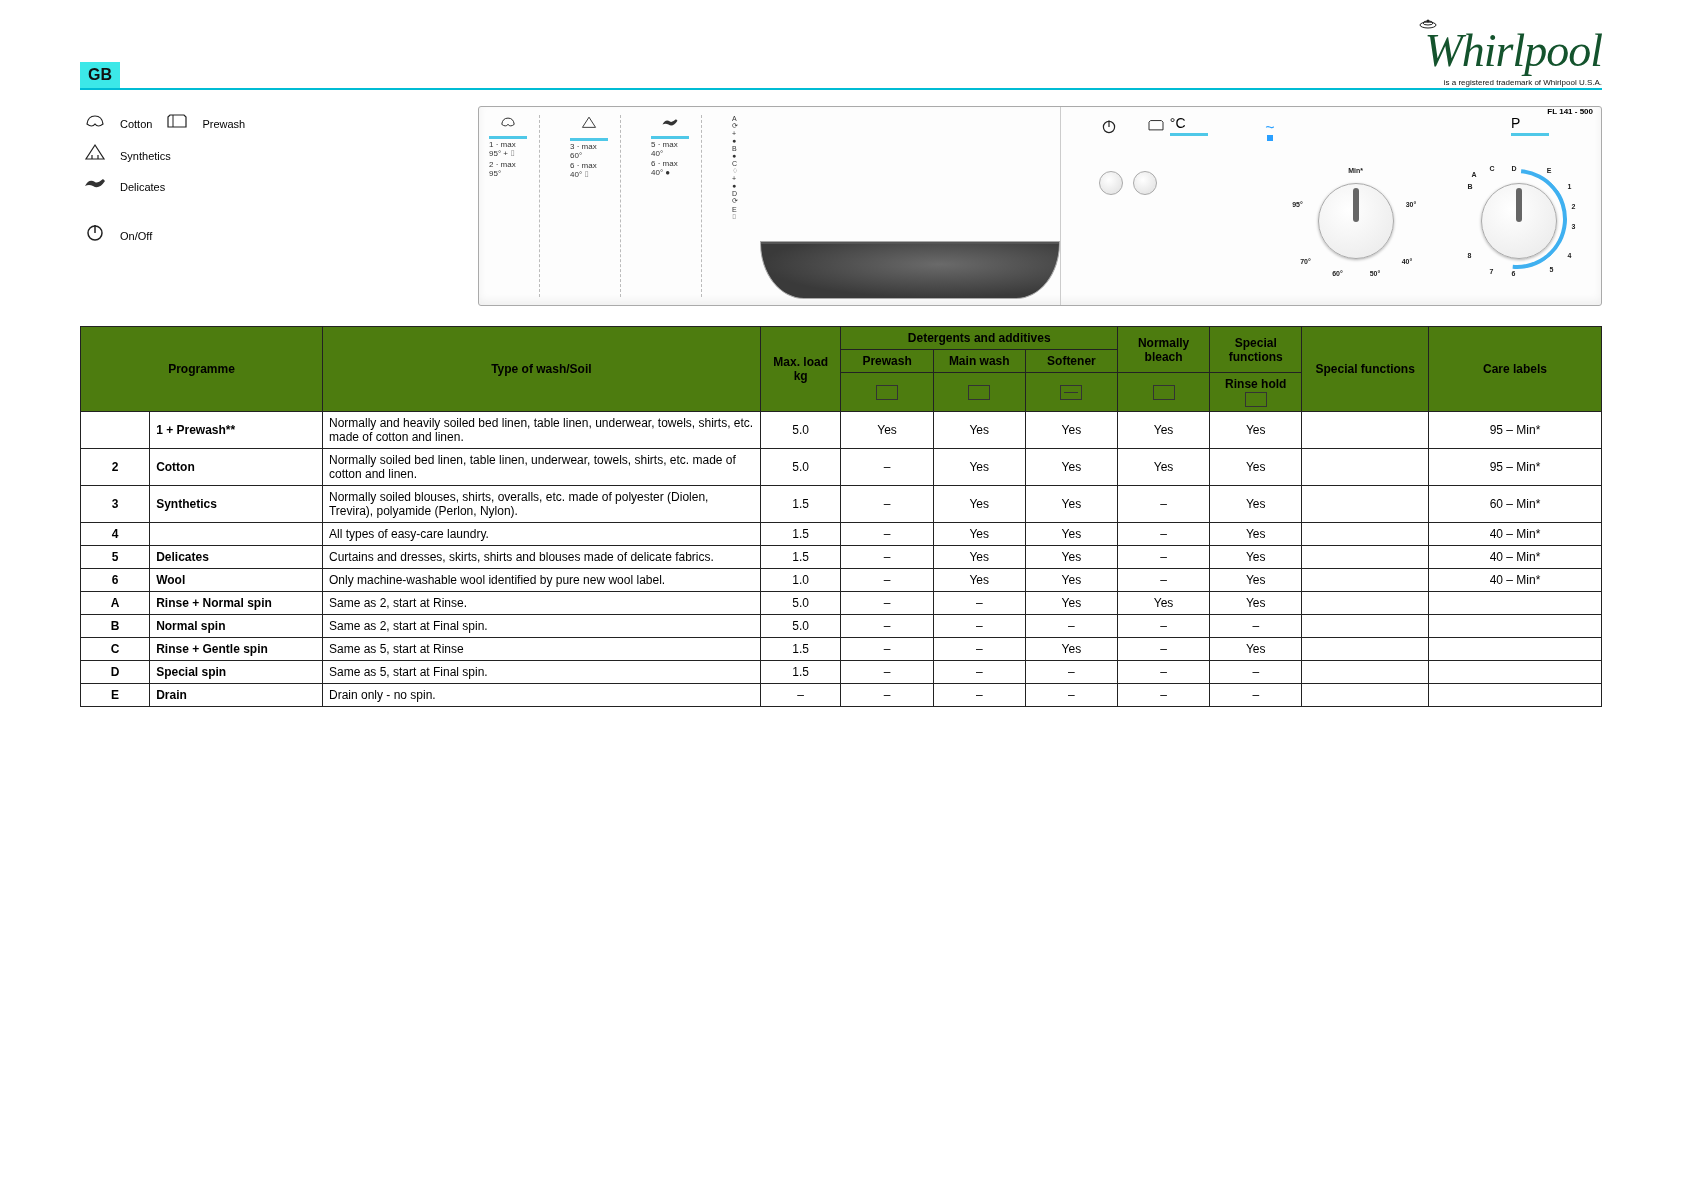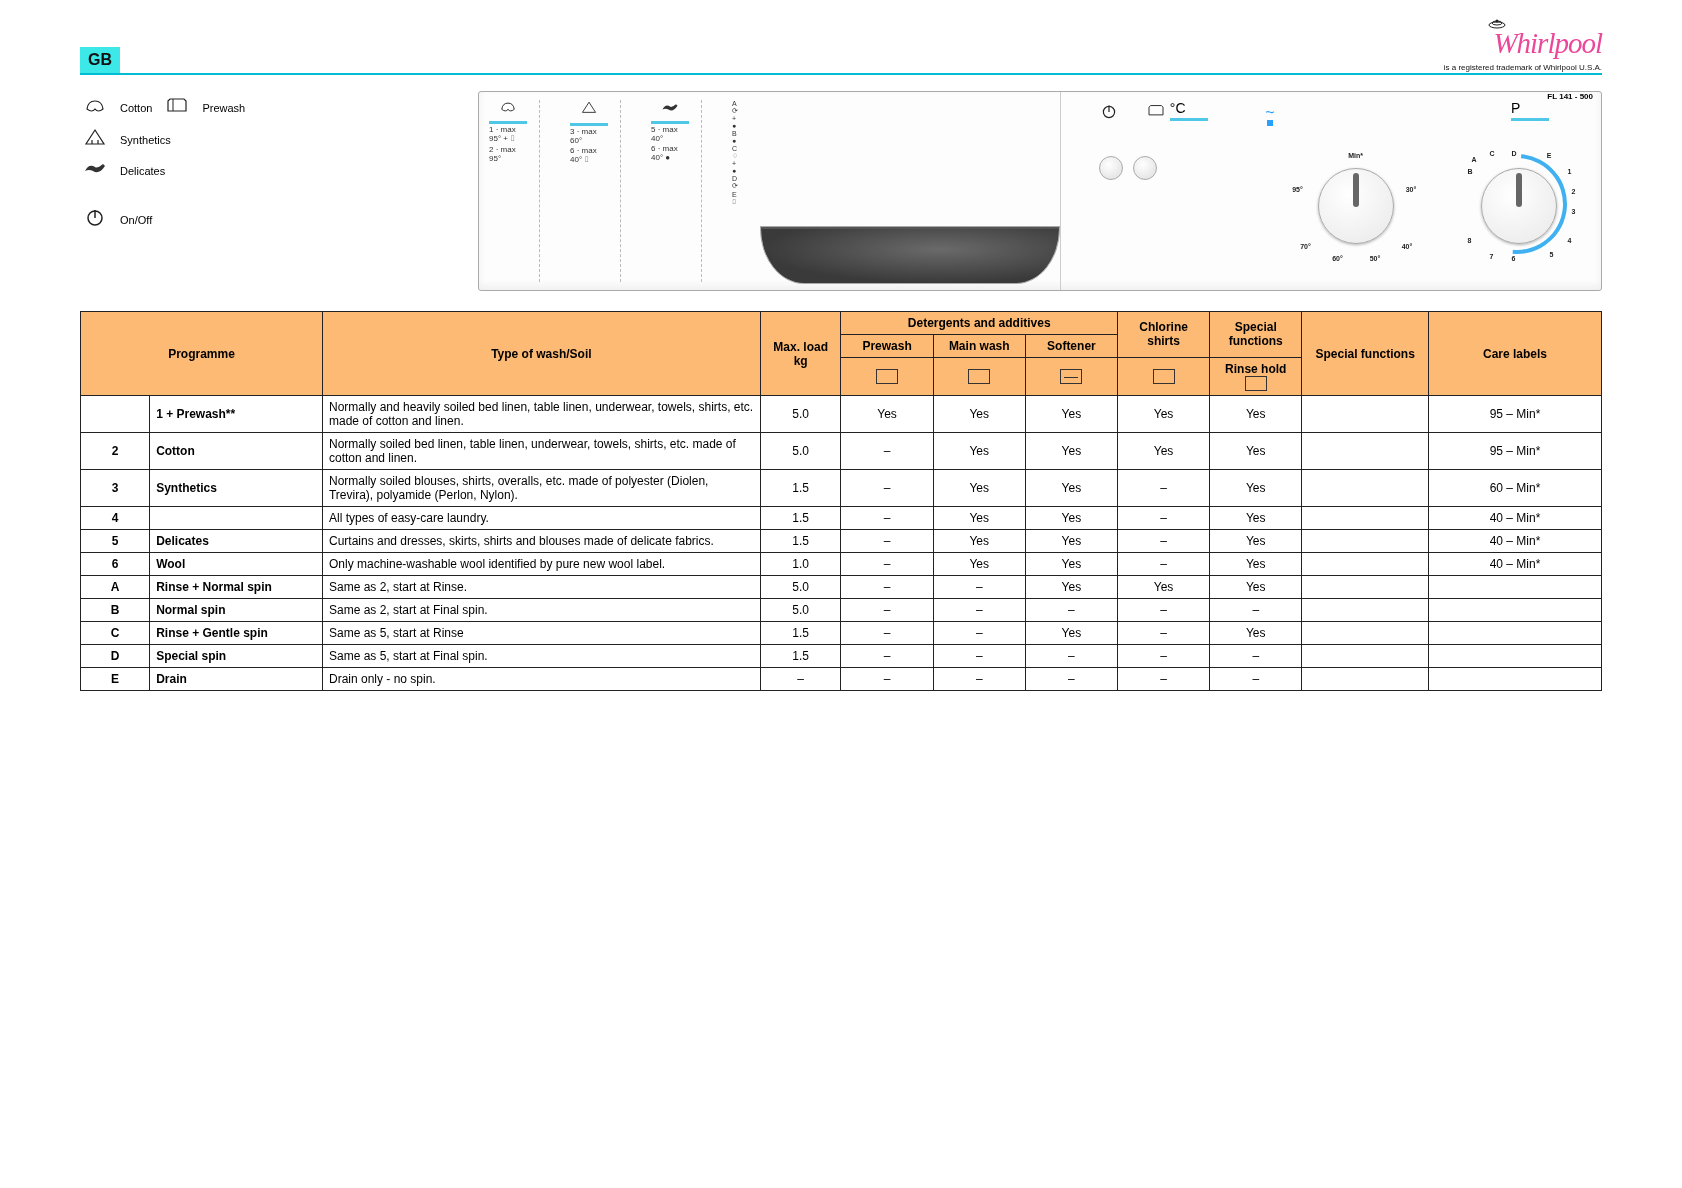--- a/index.html
+++ b/index.html
@@ -29,24 +29,24 @@
     padding: 4px 8px;
     font-size: 16px;
   }
   .brand {
     display: flex;
     flex-direction: column;
     align-items: flex-end;
   }
   .brand-logo {
     font-family: "Brush Script MT", "Lucida Handwriting", cursive;
-    font-size: 29px;
+    font-size: 46px;
     font-style: italic;
     letter-spacing: -1px;
-    color: #ec4899;
+    color: #14532d;
     line-height: 0.9;
     position: relative;
   }
   .brand-logo .swirl {
     position: absolute;
     top: -14px;
     left: -6px;
   }
   .brand-tag {
     font-size: 8px;
@@ -227,21 +227,21 @@
     width: 100%;
     table-layout: fixed;
   }
   table.prog th, table.prog td {
     border: 1px solid #222;
     padding: 4px 6px;
     font-size: 12px;
     vertical-align: middle;
   }
   table.prog th {
-    background: #fdba74;
+    background: #4d7c0f;
     font-weight: bold;
   }
   .center { text-align: center; }
   .left { text-align: left; }
   .bold-cell { font-weight: bold; }
   .sym-icon {
     display: inline-block;
     width: 22px;
     height: 15px;
     border: 1px solid #333;
@@ -449,21 +449,21 @@
         <col style="width:80px">
         <col style="width:110px">
         <col style="width:150px">
       </colgroup>
       <thead>
         <tr>
           <th class="center" colspan="2" rowspan="3">Programme</th>
           <th class="center" rowspan="3">Type of wash/Soil</th>
           <th class="center" rowspan="3">Max. load kg</th>
           <th class="center" colspan="3">Detergents and additives</th>
-          <th class="center" rowspan="2">Chlorine shirts</th>
+          <th class="center" rowspan="2">Normally bleach</th>
           <th class="center" rowspan="2">Special functions</th>
           <th class="center" rowspan="3">Special functions</th>
           <th class="center" rowspan="3">Care labels</th>
         </tr>
         <tr>
           <th class="center">Prewash</th>
           <th class="center">Main wash</th>
           <th class="center">Softener</th>
         </tr>
         <tr>

